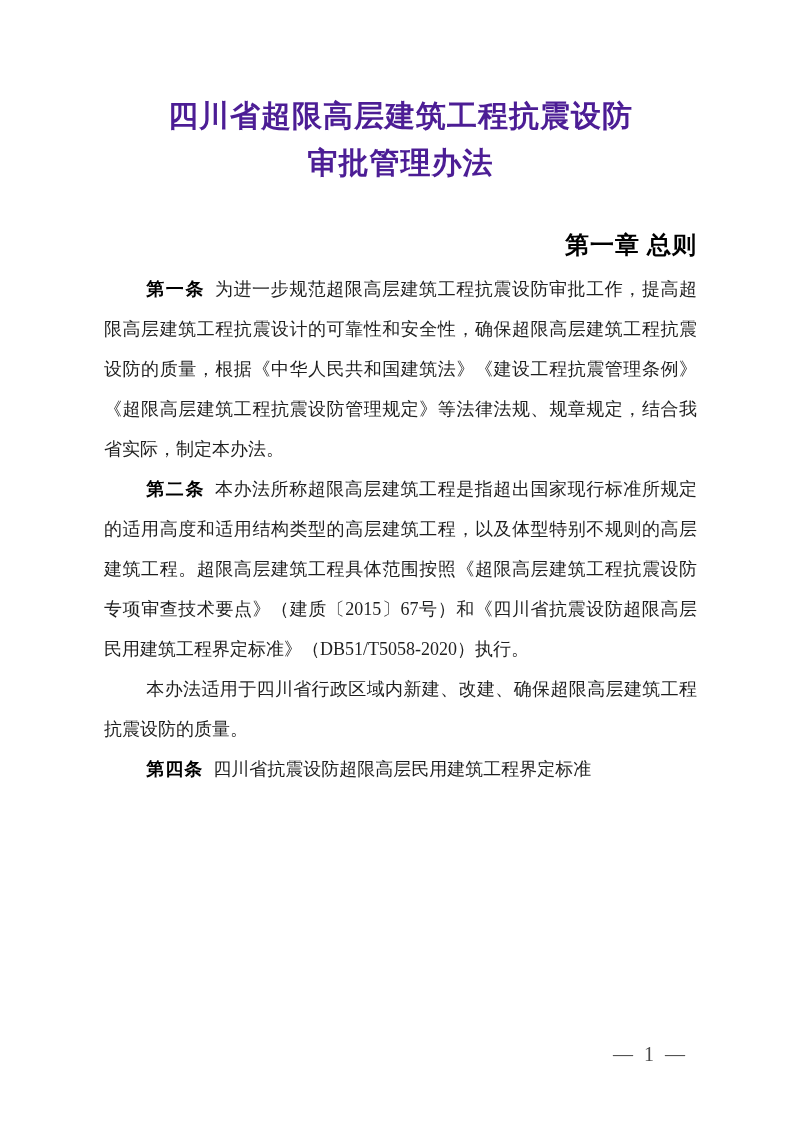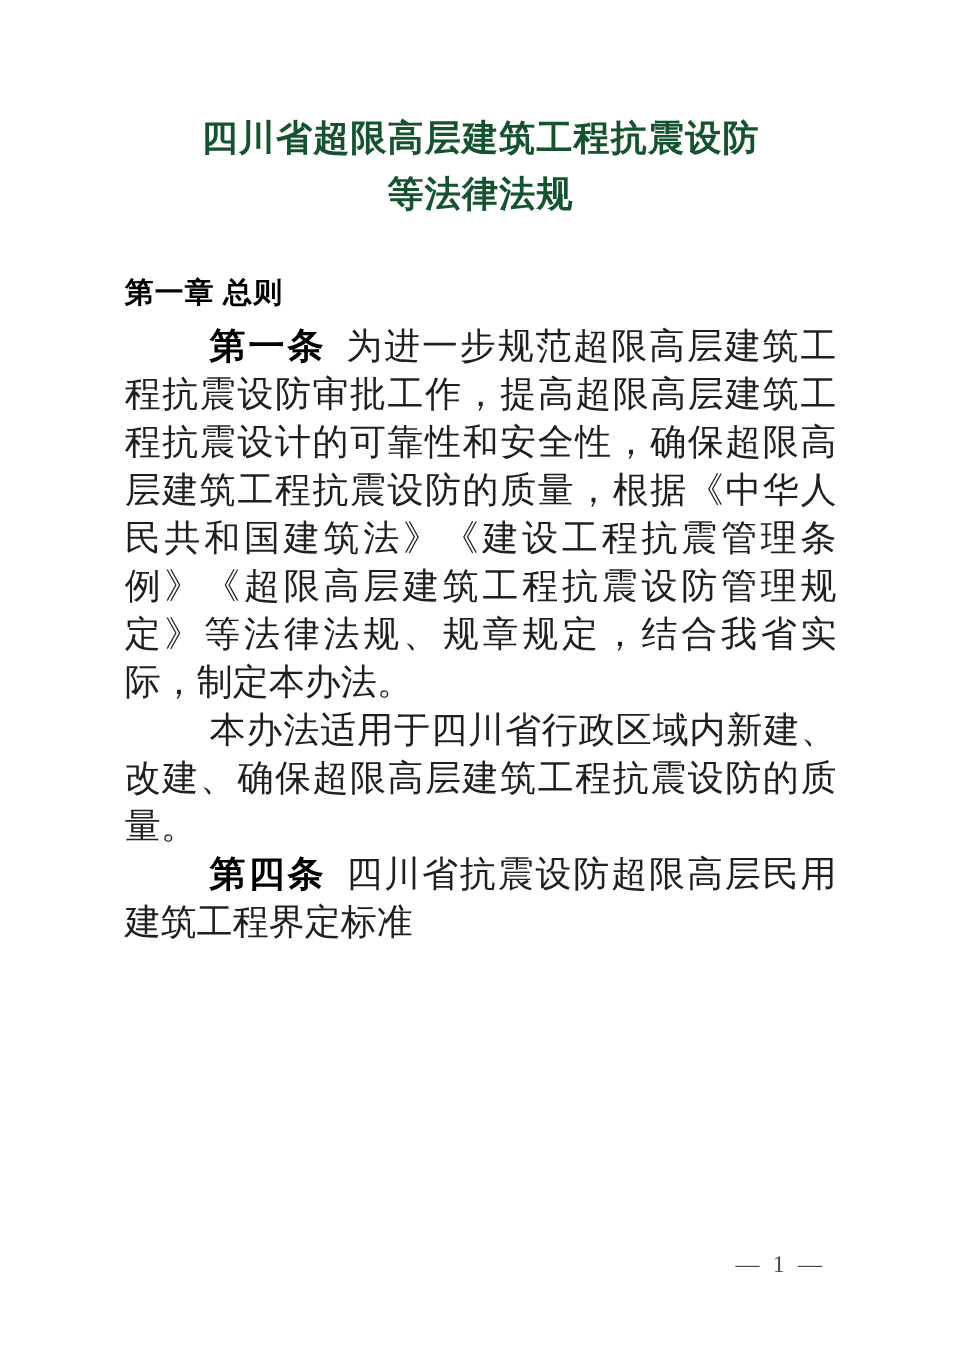--- a/index.html
+++ b/index.html
@@ -16,37 +16,37 @@
       overflow: hidden;
       font-family: "Liberation Serif", "DejaVu Serif", serif;
       color: #1f1f1f;
     }
     .content {
       padding: 92px 103px 0 104px;
     }
     .doc-title {
       text-align: center;
       font-weight: bold;
-      color: #14532d;
+      color: #4c1d95;
       font-size: 30px;
       line-height: 47px;
       letter-spacing: 1px;
     }
     .chapter-heading {
-      text-align: left;
+      text-align: right;
       font-weight: bold;
       color: #000000;
       font-size: 24px;
       line-height: 30px;
       margin-top: 44px;
       letter-spacing: 1px;
     }
     .body-text {
       margin-top: 9px;
-      font-size: 30px;
+      font-size: 18px;
       line-height: 40px;
       text-align: justify;
       text-justify: inter-character;
     }
     .body-text p {
       margin: 0;
       text-indent: 2.35em;
     }
     .article-label {
       font-weight: bold;
@@ -70,27 +70,28 @@
     }
   </style>
 </head>
 <body>
 
 <div class="page">
   <div class="content">
 
     <div class="doc-title">
       <div>四川省超限高层建筑工程抗震设防</div>
-      <div>等法律法规</div>
+      <div>审批管理办法</div>
     </div>
 
     <div class="chapter-heading">第一章 总则</div>
 
     <div class="body-text">
       <p><b class="article-label">第一条</b><span>为进一步规范超限高层建筑工程抗震设防审批工作，提高超限高层建筑工程抗震设计的可靠性和安全性，确保超限高层建筑工程抗震设防的质量，根据《中华人民共和国建筑法》《建设工程抗震管理条例》《超限高层建筑工程抗震设防管理规定》等法律法规、规章规定，结合我省实际，制定本办法。</span></p>
+      <p><b class="article-label">第二条</b><span>本办法所称超限高层建筑工程是指超出国家现行标准所规定的适用高度和适用结构类型的高层建筑工程，以及体型特别不规则的高层建筑工程。超限高层建筑工程具体范围按照《超限高层建筑工程抗震设防专项审查技术要点》（建质〔2015〕67号）和《四川省抗震设防超限高层民用建筑工程界定标准》（DB51/T5058-2020）执行。</span></p>
       <p><b class="article-label"></b><span>本办法适用于四川省行政区域内新建、改建、确保超限高层建筑工程抗震设防的质量。</span></p>
       <p><b class="article-label">第四条</b><span>四川省抗震设防超限高层民用建筑工程界定标准</span></p>
     </div>
 
   </div>
 
   <div class="page-footer">— 1 —</div>
 </div>
 
 </body></html>

